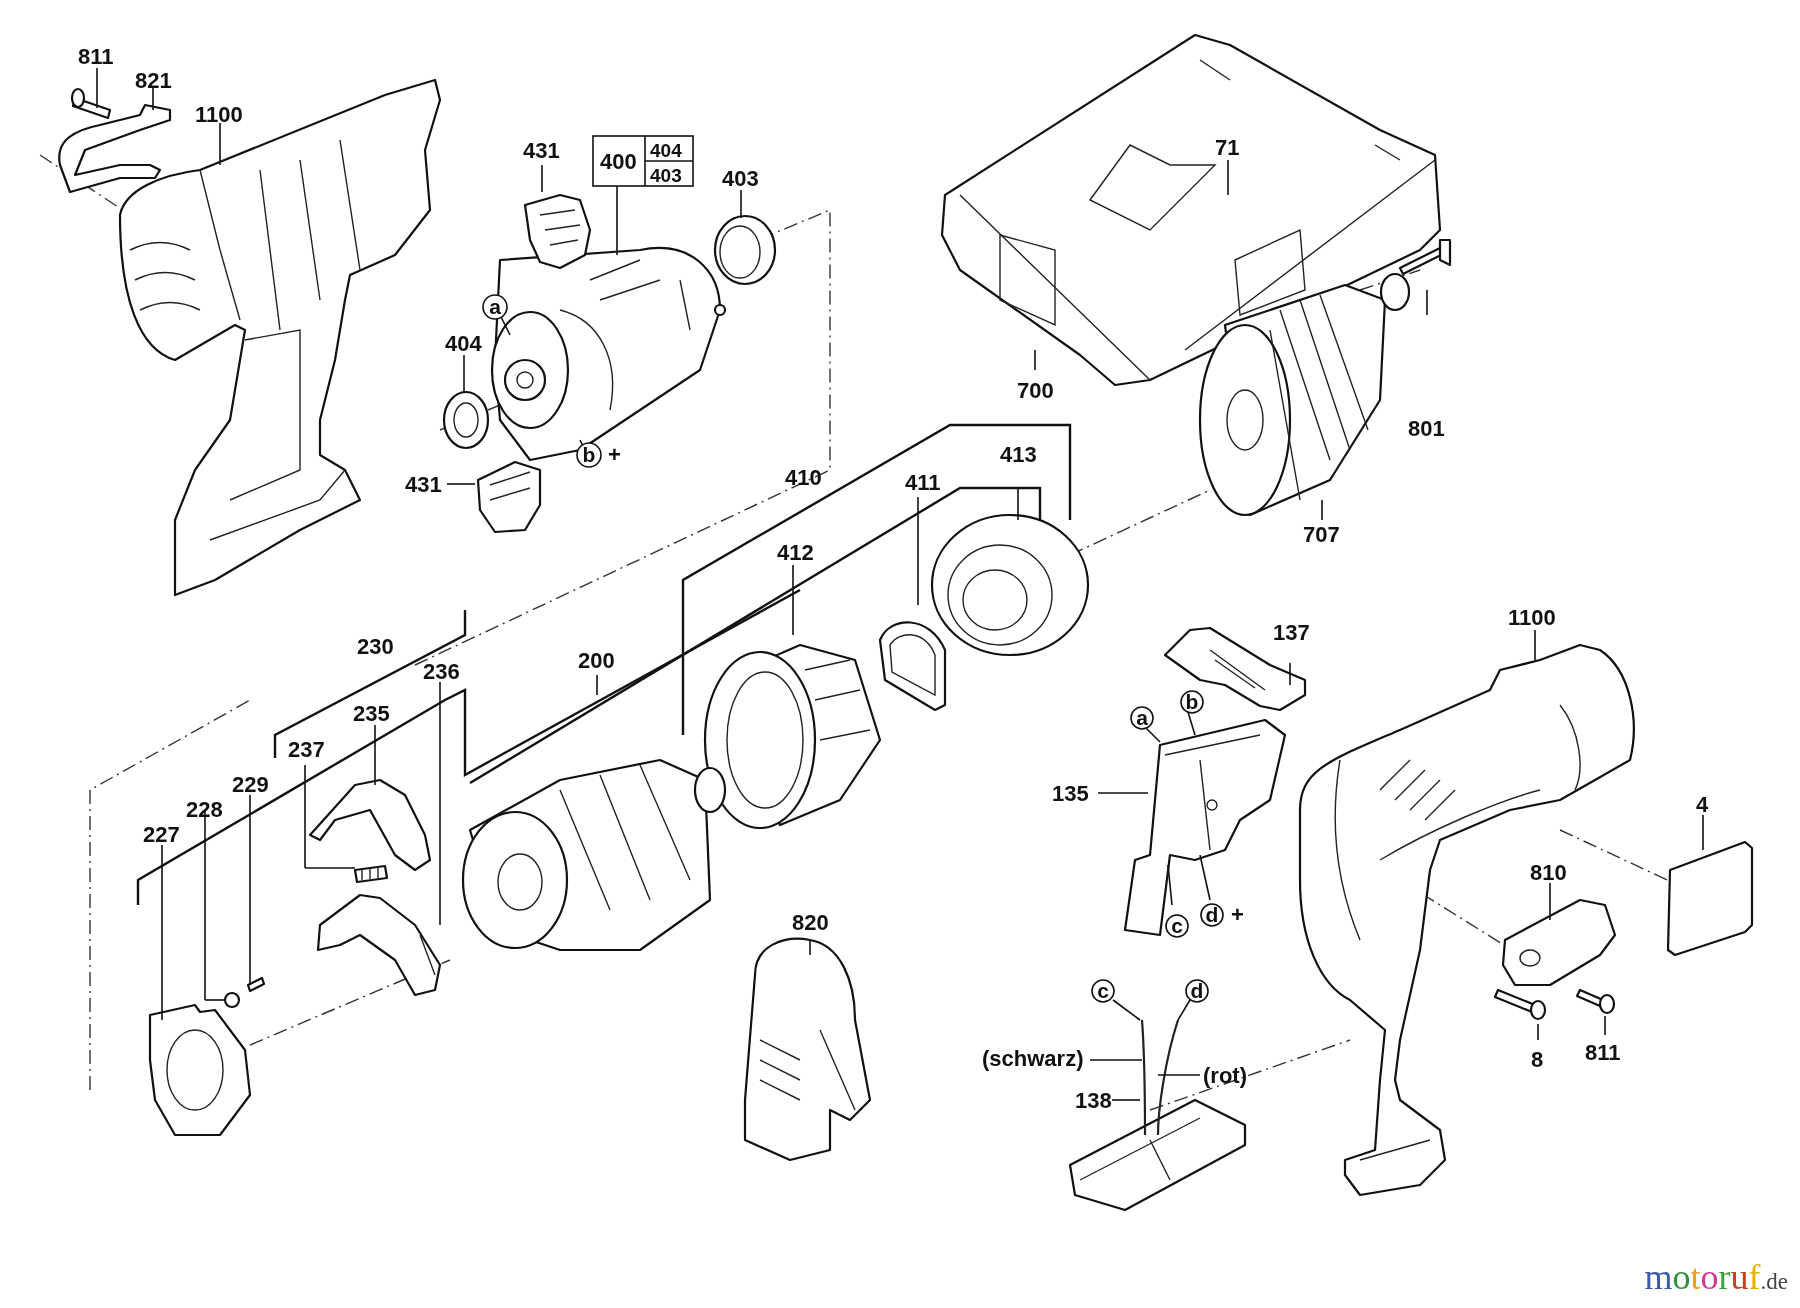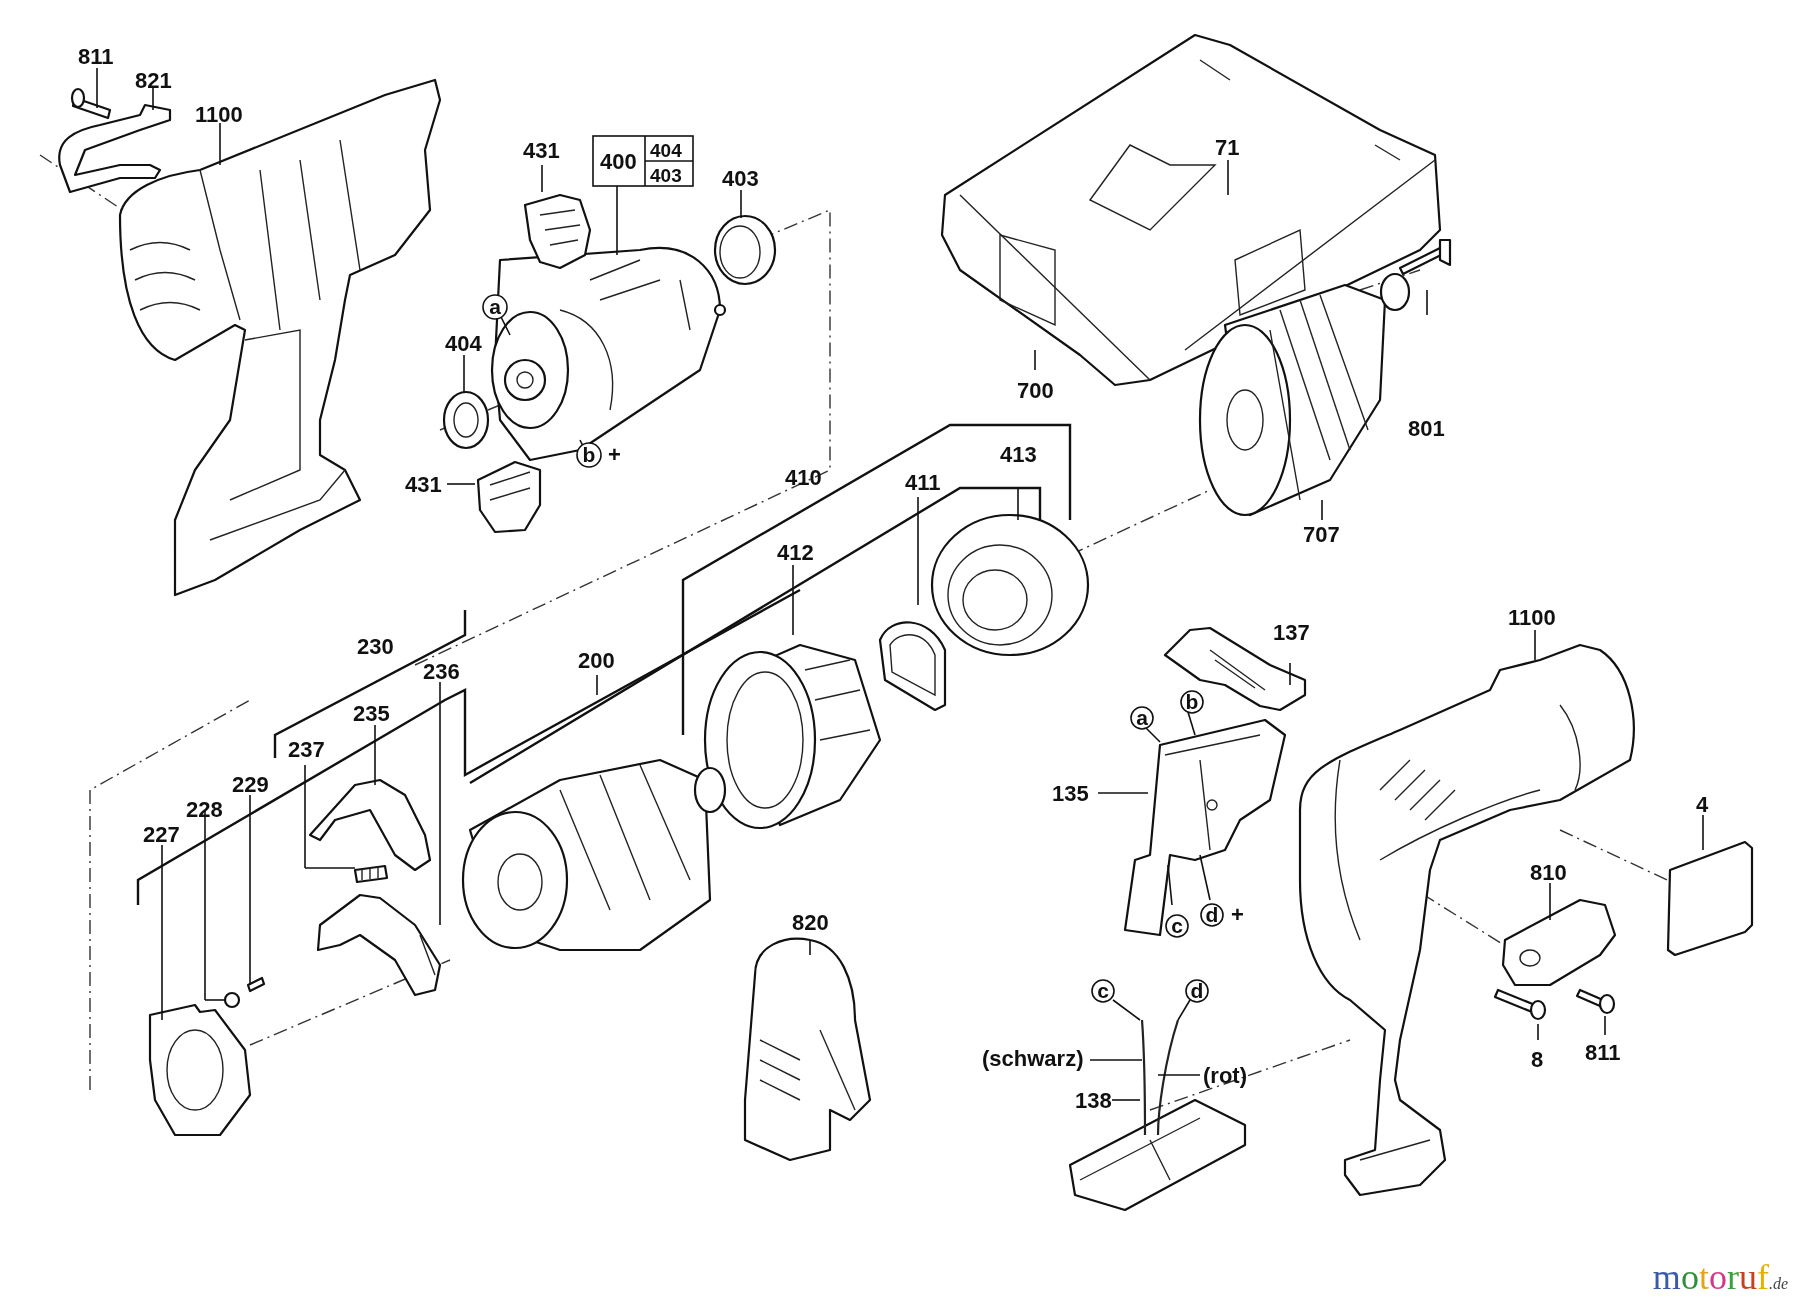--- a/index.html
+++ b/index.html
@@ -8,21 +8,21 @@
   .part { fill: #ffffff; stroke: #111111; stroke-width: 2.2; stroke-linejoin: round; }
   .detail { fill: none; stroke: #222222; stroke-width: 1.4; }
   .leader { fill: none; stroke: #111111; stroke-width: 1.6; }
   .bracket { fill: none; stroke: #111111; stroke-width: 2.4; }
   .dash { fill: none; stroke: #333333; stroke-width: 1.4; stroke-dasharray: 14 5 2 5; }
   .lbl { font-family: "Liberation Sans", sans-serif; font-weight: bold; font-size: 22px; fill: #111111; }
   .conn-circle { fill: #ffffff; stroke: #111111; stroke-width: 1.6; }
   .conn-text { font-family: "Liberation Sans", sans-serif; font-weight: bold; font-size: 21px; fill: #111111; text-anchor: middle; }
   .boxlbl { fill: #ffffff; stroke: #111111; stroke-width: 1.6; }
   .logo { position: absolute; right: 12px; bottom: 10px; font-family: "Liberation Serif", serif; font-size: 36px; letter-spacing: 0px; }
-  .logo .suffix { font-size: 16px; color: #444; font-style: italic; }
+  .logo .suffix { font-size: 23px; color: #444; }
 </style>
 </head>
 <body>
 
 <svg id="diagram" viewBox="0 0 1800 1308" xmlns="http://www.w3.org/2000/svg">
 
   <g>
     <path class="dash" d="M 415 665 L 830 470 L 830 210 L 770 235"></path>
     <path class="dash" d="M 1070 555 L 1210 490"></path>
     <path class="dash" d="M 90 1090 L 90 790 L 250 700"></path>

